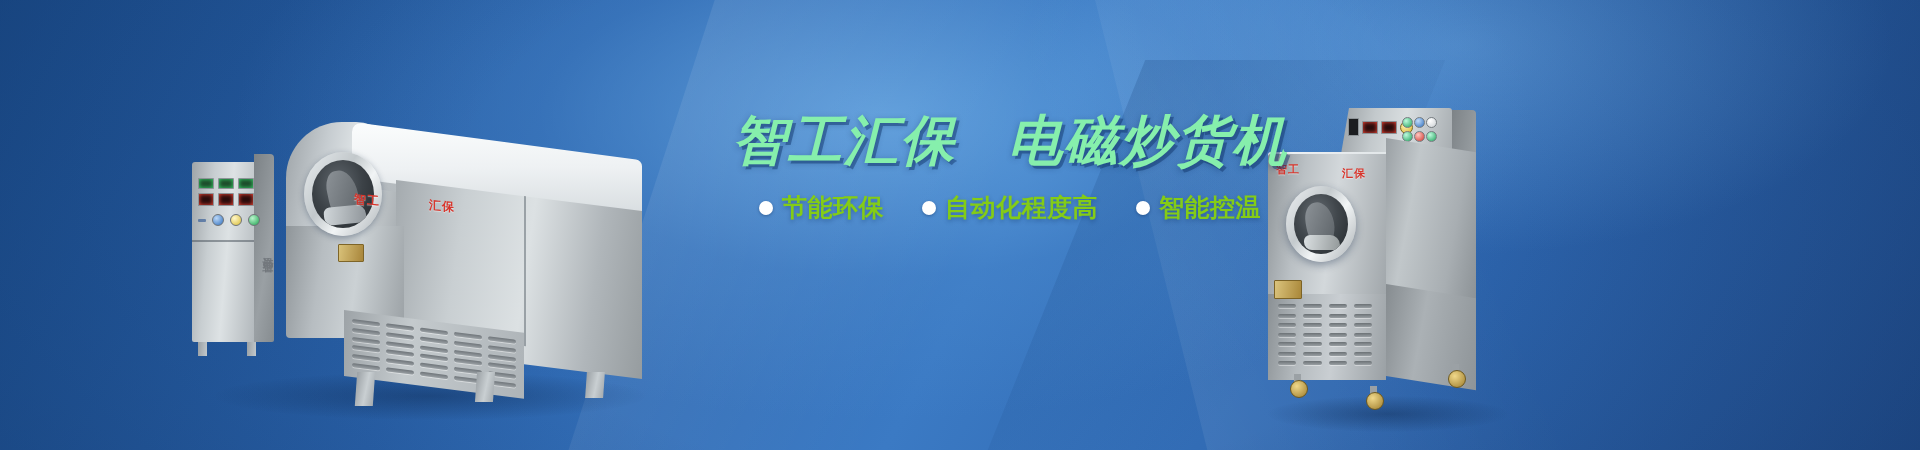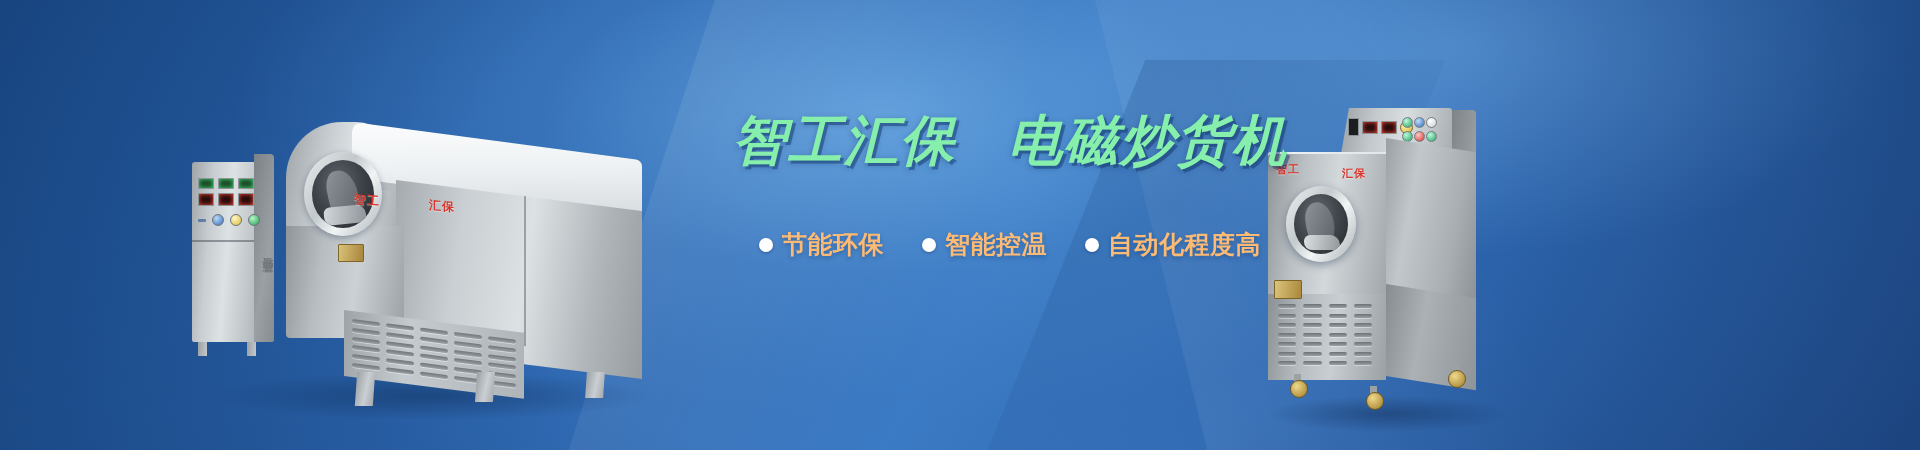--- a/index.html
+++ b/index.html
@@ -75,23 +75,22 @@
   }
 
   .features{
     margin-top:22px;
     display:flex;justify-content:center;align-items:center;
     gap:38px;
     white-space:nowrap;
   }
   .feature{
     display:flex;align-items:center;gap:9px;
-    color:#fdba74;font-size:25px;font-weight:bold;letter-spacing:.5px;
+    color:#84cc16;font-size:25px;font-weight:bold;letter-spacing:.5px;
     text-shadow:0 2px 4px rgba(12,42,88,.35);
-    margin-top:37px;
   }
   .feature .dot{
     width:14px;height:14px;border-radius:50%;
     background:#ffffff;flex:none;
     box-shadow:0 1px 3px rgba(12,42,88,.4);
   }
 
   
   .machine{position:absolute;z-index:25;}
 
@@ -563,22 +562,22 @@
     </div>
 
 
     <div class="features">
       <div class="feature">
         <span class="dot"></span>
         <span>节能环保</span>
       </div>
       <div class="feature">
         <span class="dot"></span>
-        <span>智能控温</span>
+        <span>自动化程度高</span>
       </div>
       <div class="feature">
         <span class="dot"></span>
-        <span>自动化程度高</span>
+        <span>智能控温</span>
       </div>
     </div>
 
   </div>
 </div>
 
 </body></html>

